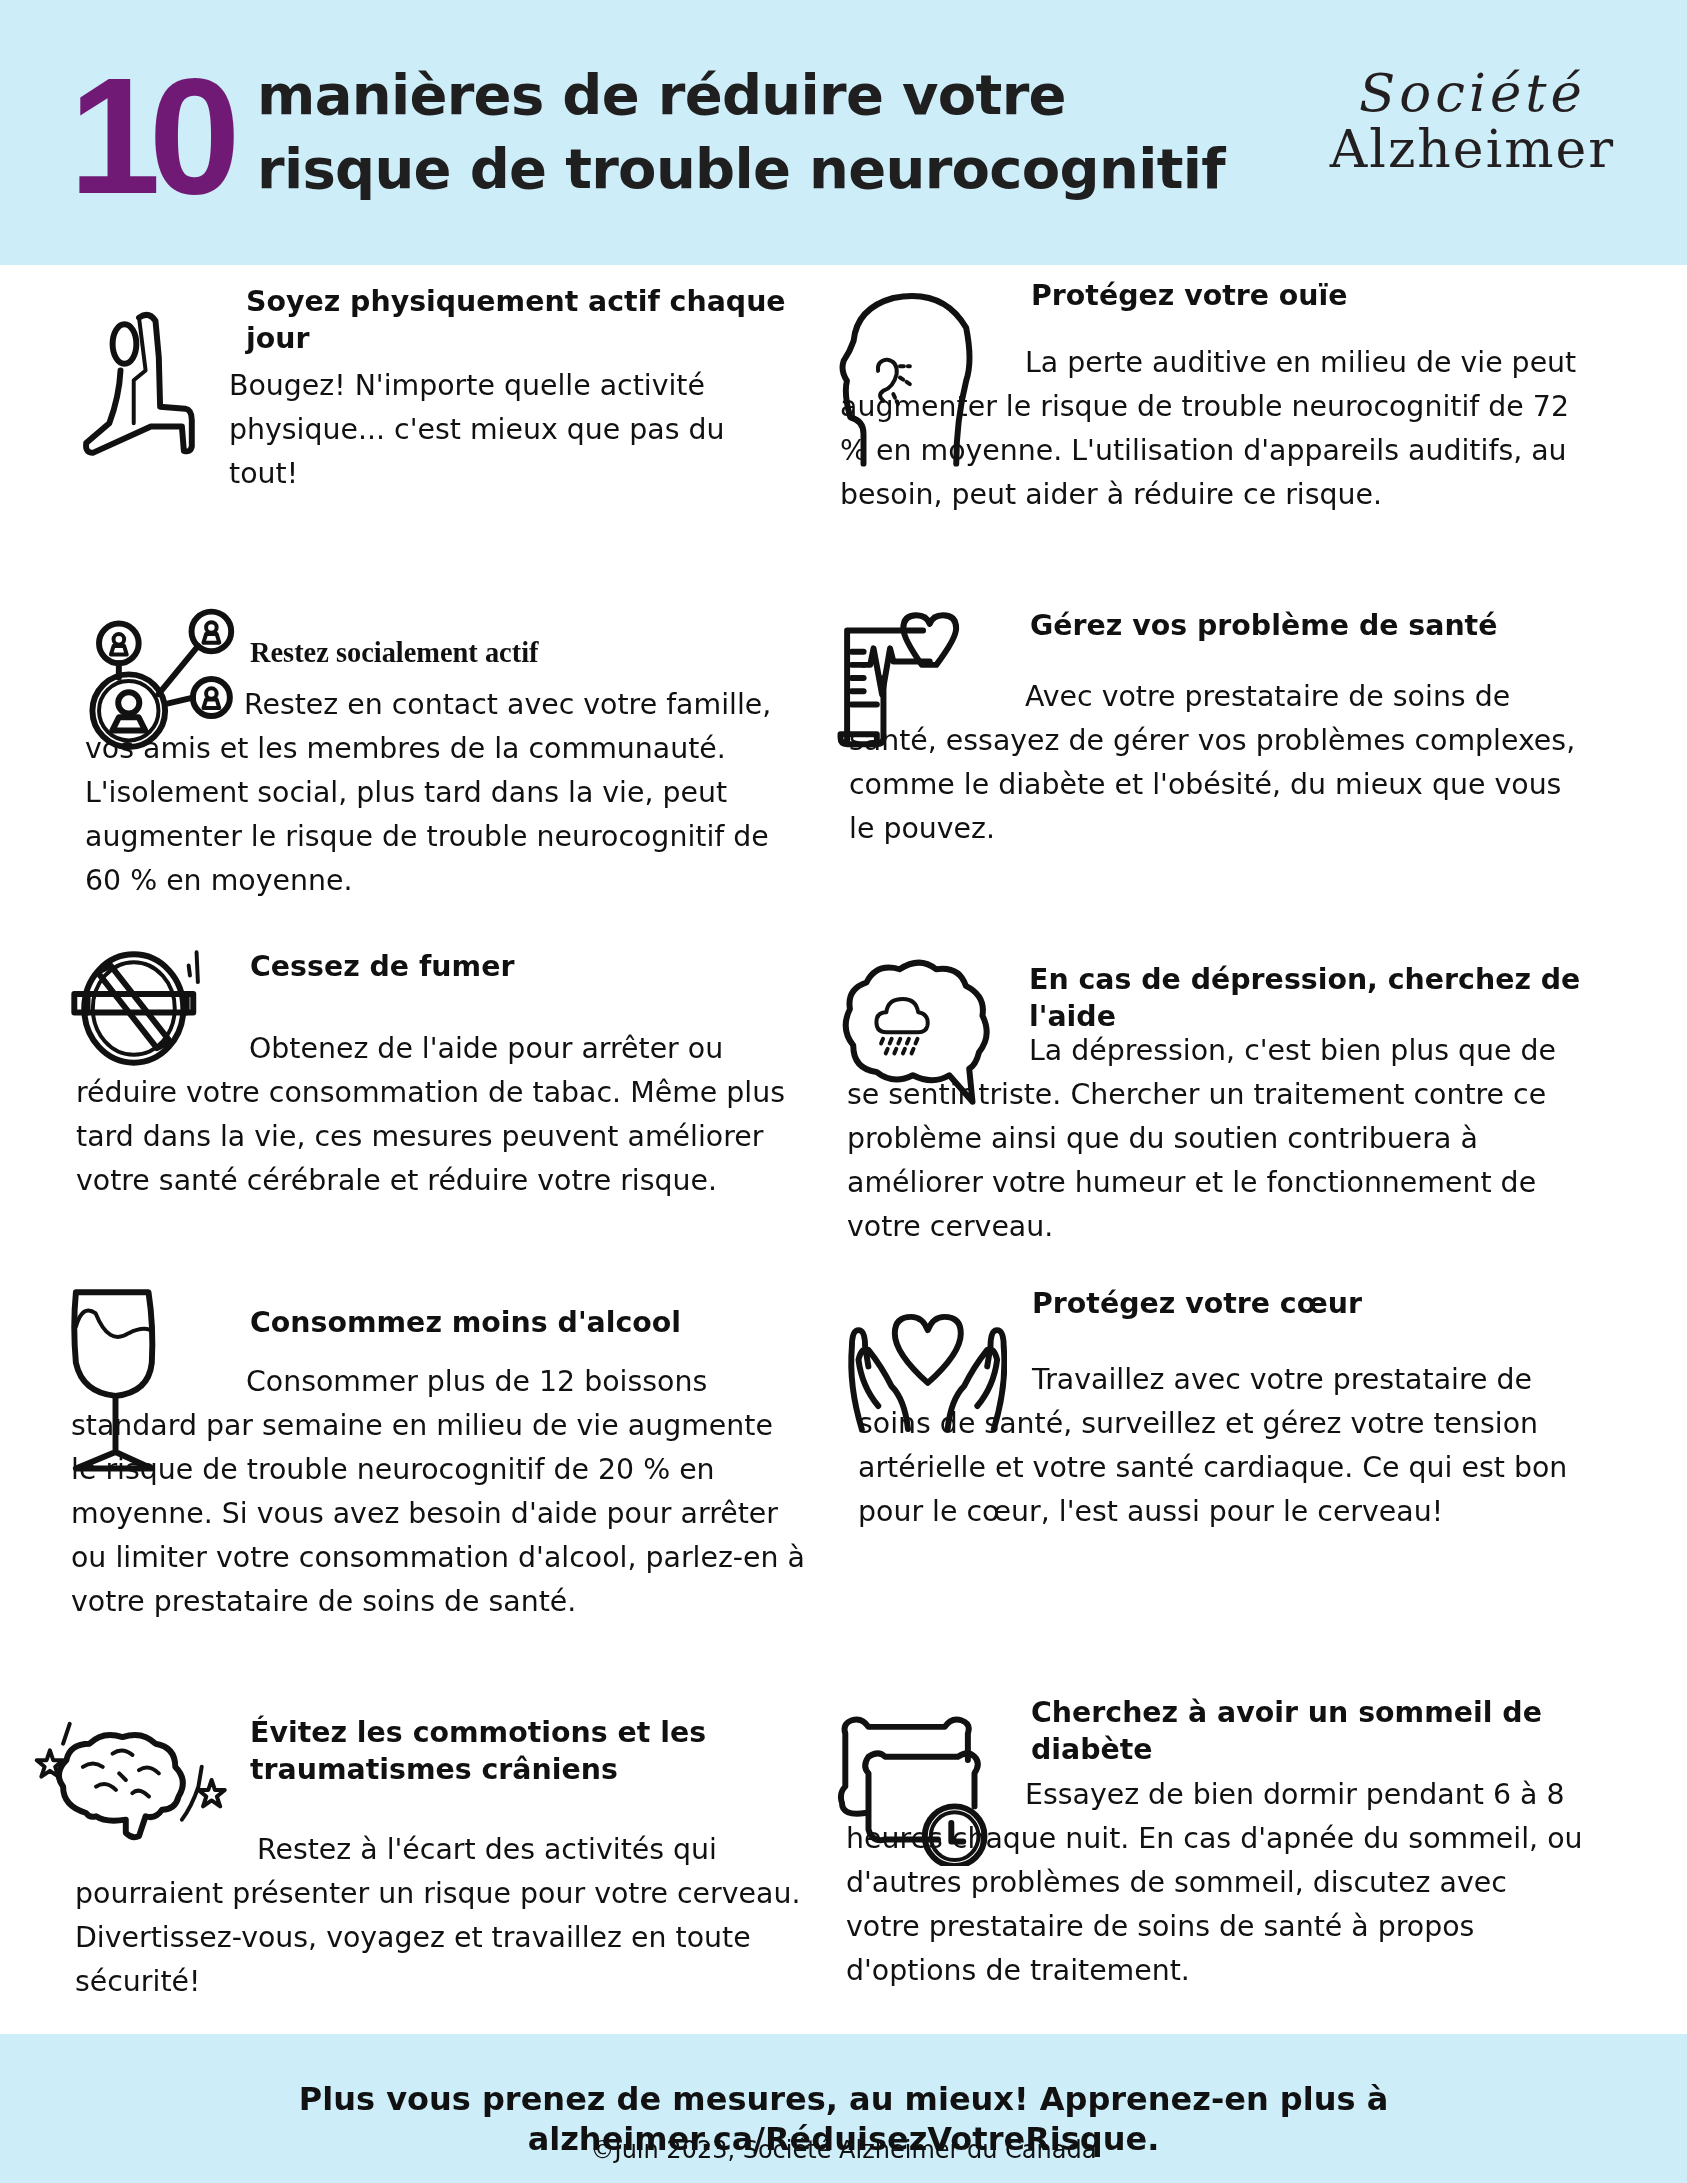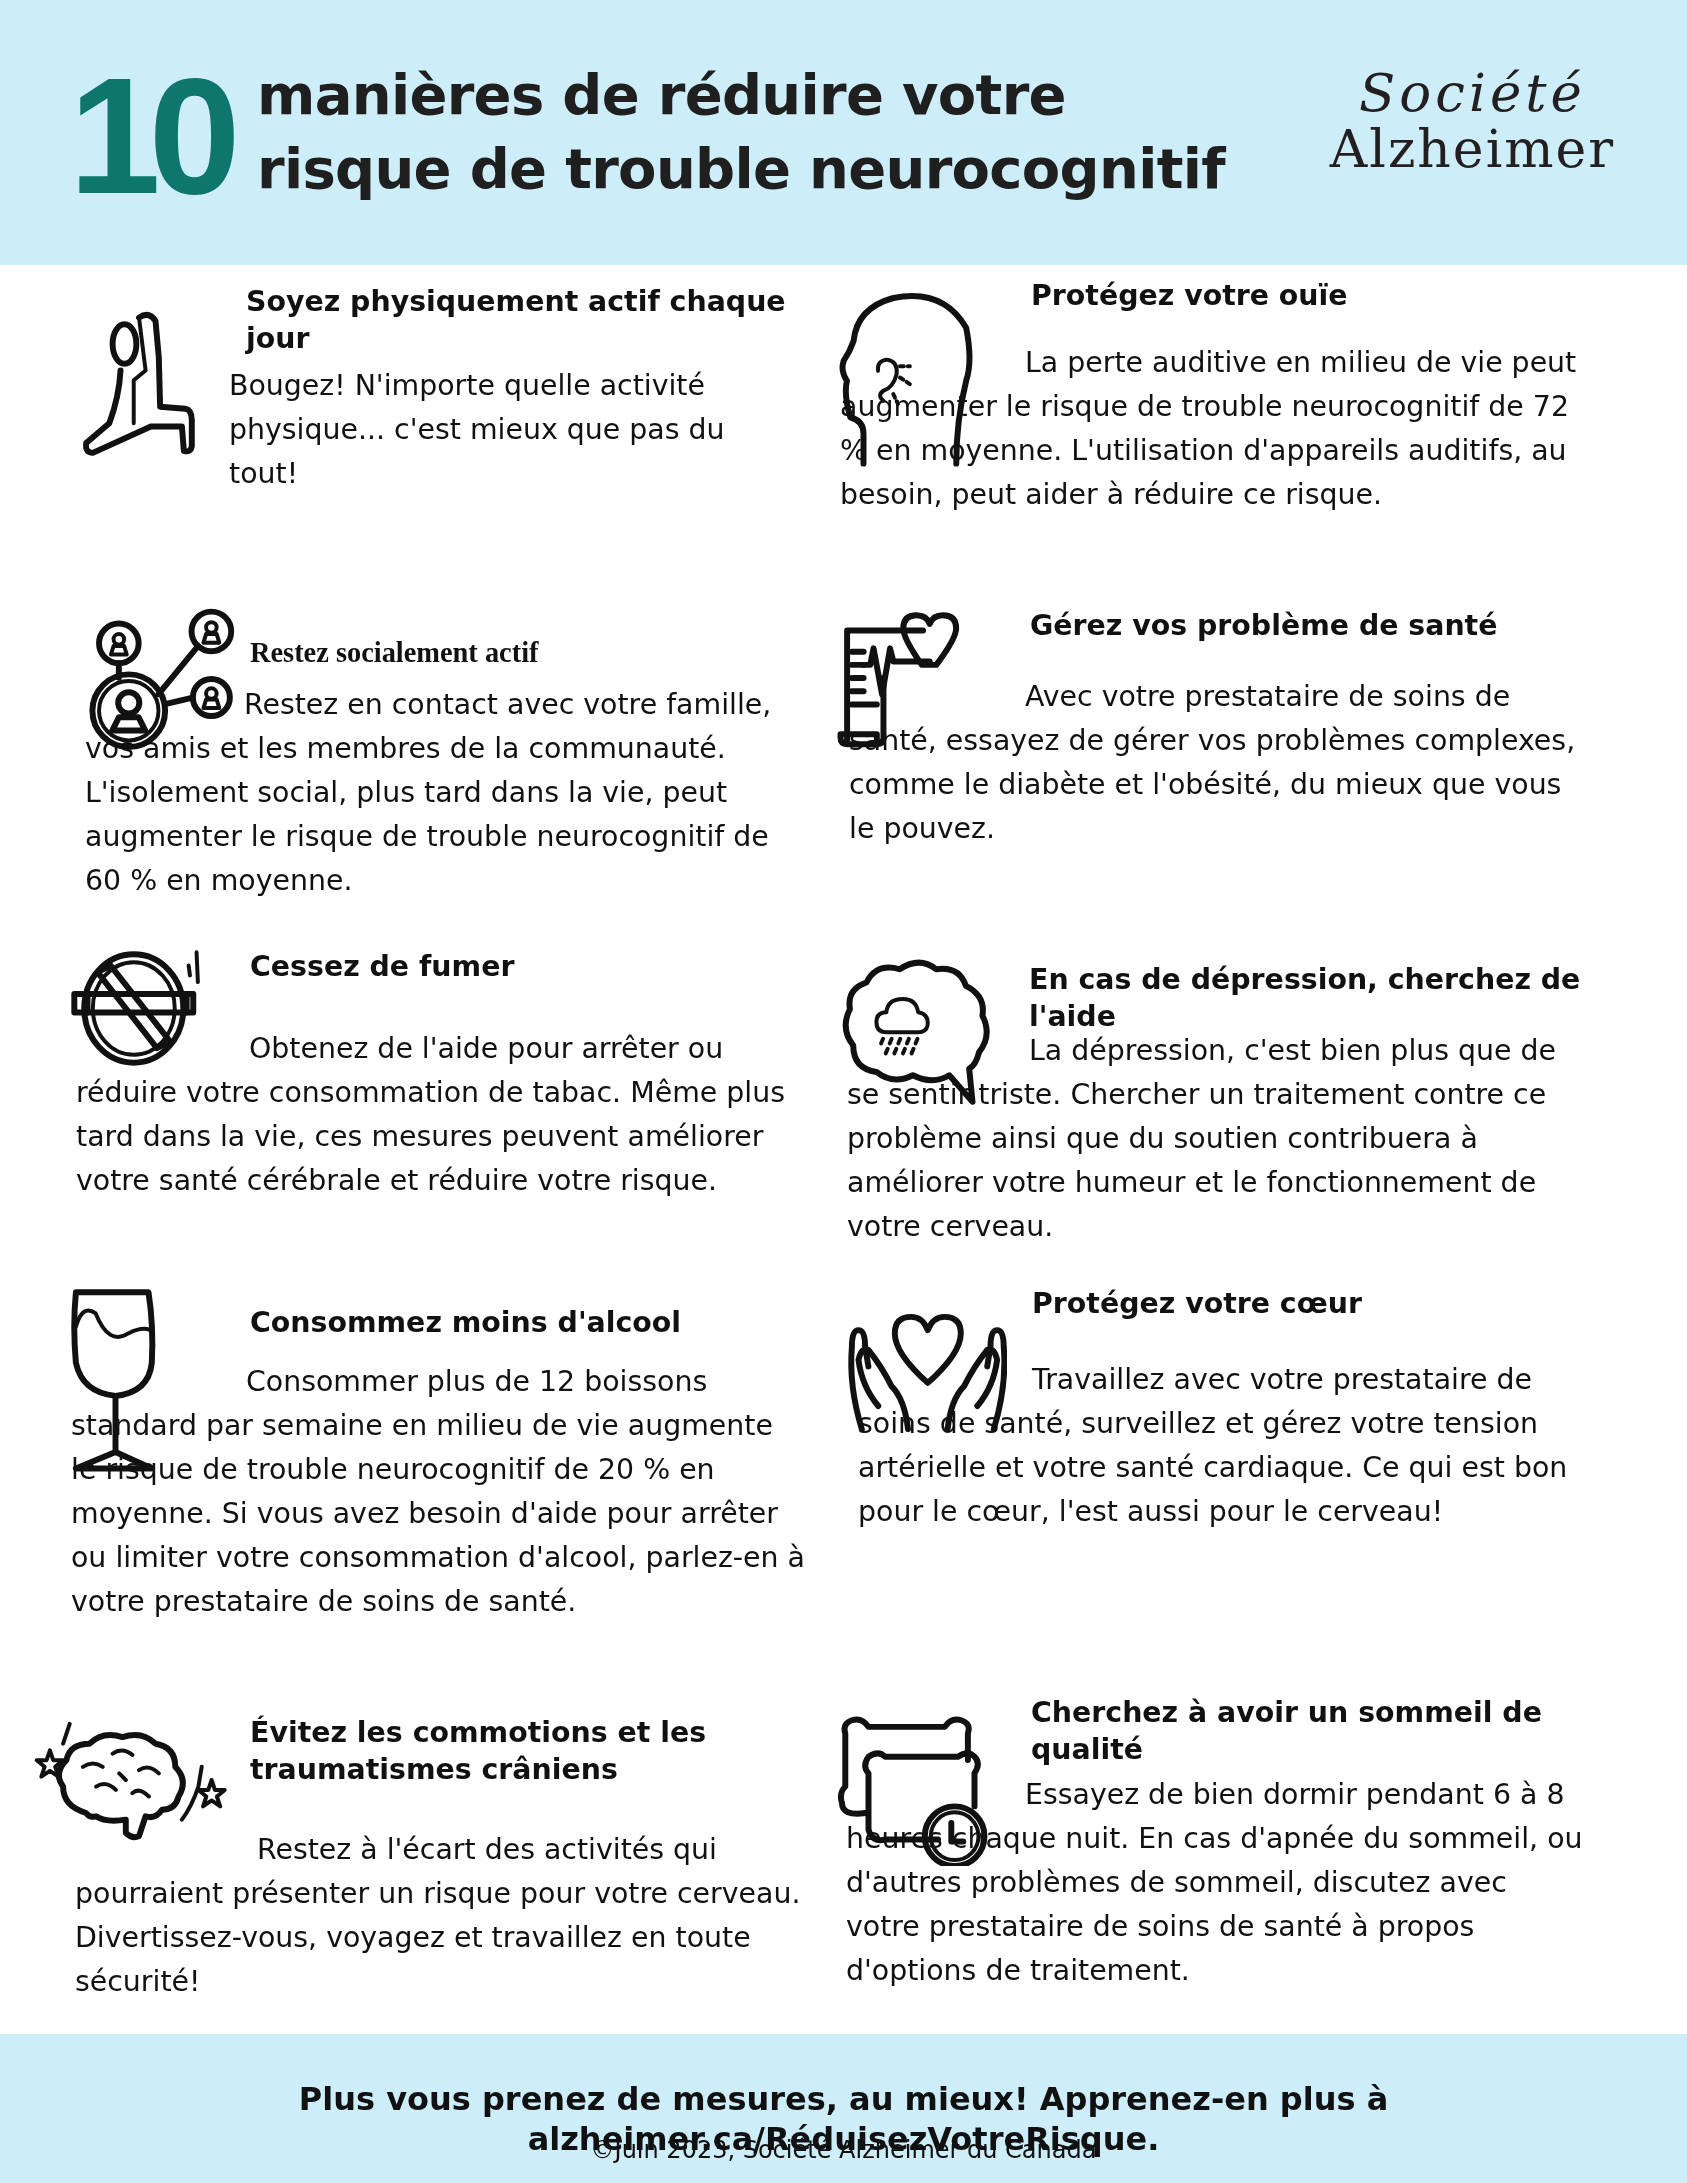--- a/index.html
+++ b/index.html
@@ -1,20 +1,20 @@
 <!DOCTYPE html>
 <html style="font-size:10.6px"><head>
 <meta charset="utf-8">
 <style>
   html, body { margin:0; padding:0; background:#ffffff; }
   body { width:1687px; height:2183px; position:relative; overflow:hidden;
          font-family:"DejaVu Sans", "Liberation Sans", sans-serif; color:#111; }
   .header { position:absolute; left:0; top:0; width:1687px; height:265px; background:#cdedf9; }
   .big-num { position:absolute; left:69px; top:54px; font-family:"Liberation Sans", sans-serif; font-weight:700;
-             font-size:165px; line-height:165px; letter-spacing:-12px; color:#0f766e; }
+             font-size:165px; line-height:165px; letter-spacing:-12px; color:#701a75; }
   .title { position:absolute; left:257px; top:58px; font-family:"DejaVu Sans", sans-serif; font-weight:700;
            font-size:56px; line-height:74px; color:#1f1f1f; letter-spacing:-0.7px; }
   .logo { position:absolute; left:1327px; top:65px; width:291px; text-align:center; font-family:"DejaVu Serif", "Liberation Serif", serif; color:#231f20; }
   .logo-1 { font-style:italic; font-size:53px; line-height:56px; letter-spacing:4px; }
   .logo-2 { font-weight:400; font-size:52px; line-height:56px; letter-spacing:2px; }
 
   .item { position:absolute; }
   .item .icon { position:absolute; }
   .item h2 { position:absolute; margin:0; font-weight:700; font-size:28.4px; line-height:37px; color:#111; }
   .item p { position:absolute; margin:0; font-size:28.4px; line-height:44px; color:#111; }
@@ -169,21 +169,21 @@
 <div class="item" style="left:0;top:0;">
   <div class="icon" style="left:832px;top:1707px;">
     <svg width="179" height="159" viewBox="0 0 270 240">
       <path class="ln" d="M50 160 Q15 165 15 145 Q10 130 20 120 L20 40 Q15 25 30 20 Q45 15 55 30 L170 30 Q180 15 195 20 Q210 25 205 40 L205 80"></path>
       <path class="ln" d="M160 200 L80 200 Q60 205 55 185 L55 100 Q45 90 55 75 Q70 65 80 75 L190 75 Q205 65 215 75 Q225 85 215 100 L215 150"></path>
       <circle class="ln" cx="185" cy="195" r="45"></circle>
       <circle class="lnt" cx="185" cy="195" r="36"></circle>
       <path class="ln" d="M180 175 L180 203 L198 203"></path>
     </svg>
   </div>
-  <h2 style="left:1031px;top:1694px;width:543px;">Cherchez à avoir un sommeil de qualité</h2>
+  <h2 style="left:1031px;top:1694px;width:543px;">Cherchez à avoir un sommeil de diabète</h2>
   <p style="left:846px;top:1773px;width:741px;text-indent:179px;">Essayez de bien dormir pendant 6 à 8 heures chaque nuit. En cas d'apnée du sommeil, ou d'autres problèmes de sommeil, discutez avec votre prestataire de soins de santé à propos d'options de traitement.</p>
 </div>
 
 <div class="footer">
   <div class="footer-cta">Plus vous prenez de mesures, au mieux! Apprenez-en plus à alzheimer.ca/RéduisezVotreRisque.</div>
   <div class="footer-copy">©Juin 2023, Société Alzheimer du Canada</div>
 </div>
 
 
 </body></html>

